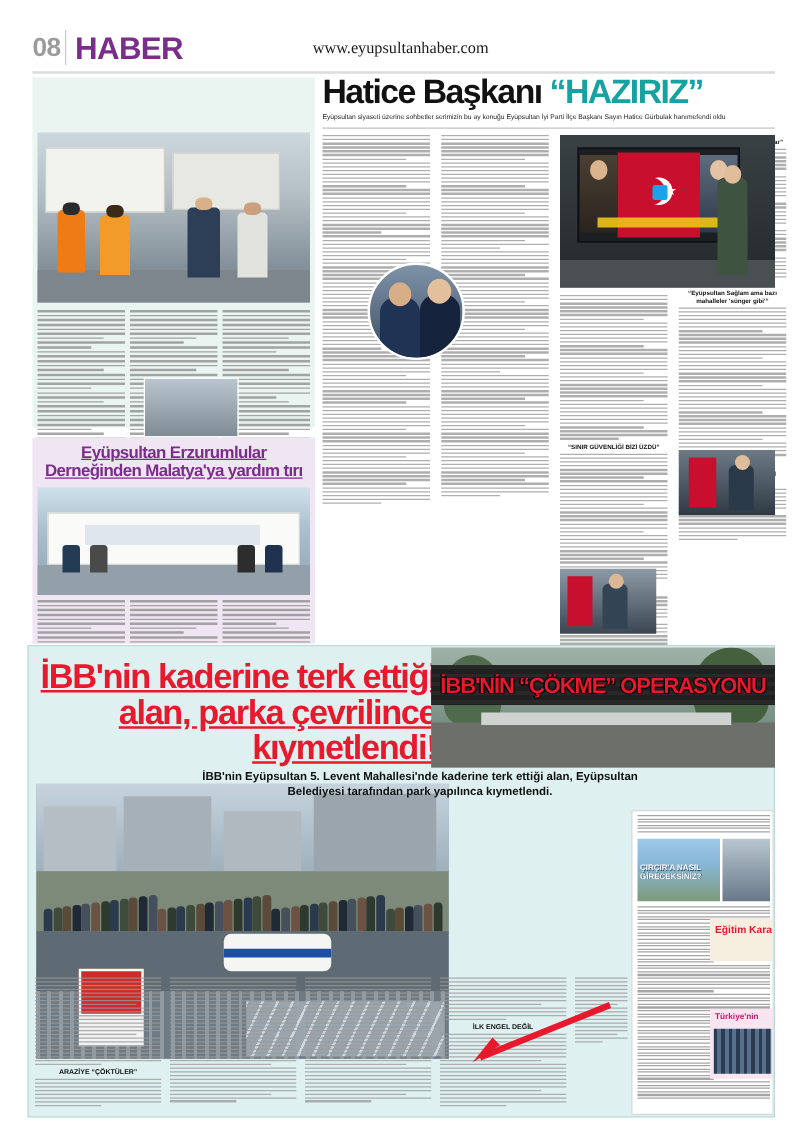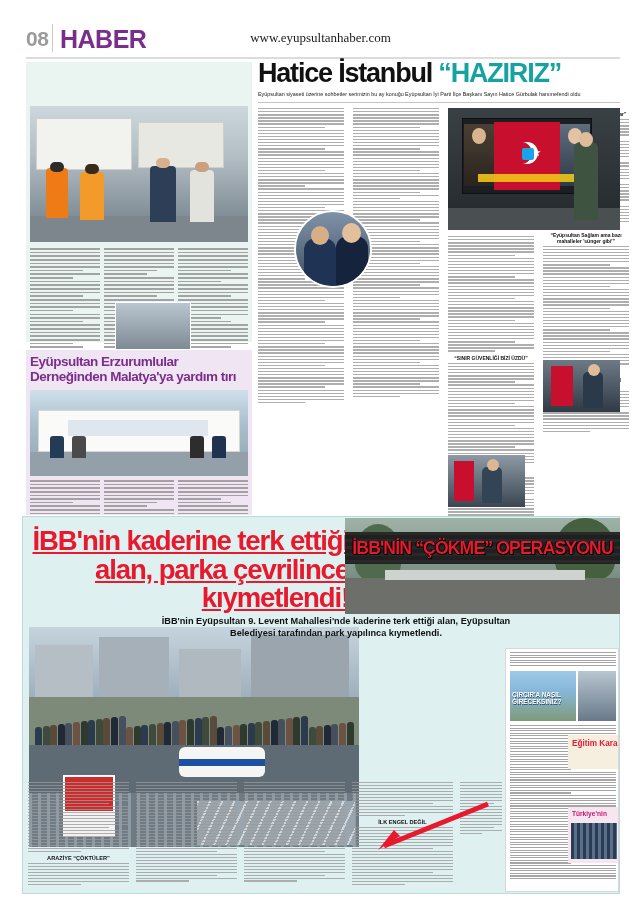--- a/index.html
+++ b/index.html
@@ -80,23 +80,23 @@
     position:absolute; left:89px; top:240px; width:76px; height:48px;
     background:linear-gradient(180deg,#b9c6cf,#7e8b94); border:1px solid #fff;
   }
 
   
   #article-erzurum {
     position:absolute; left:26px; top:350px; width:226px; height:165px;
     background:#f0e6f3;
   }
   #erzurum-headline {
-    position:absolute; left:4px; top:4px; width:218px; text-align:left;
+    position:absolute; left:4px; top:4px; width:218px; text-align:center;
     font-family:"Liberation Sans", sans-serif; font-weight:bold;
-    font-size:13.5px; line-height:1.12; color:#7b2d8b; letter-spacing:-0.5px;
+    font-size:13.5px; line-height:1.12; color:#7b2d8b; letter-spacing:-0.5px;text-decoration:underline;
   }
   #erzurum-photo {
     position:absolute; left:4px; top:40px; width:218px; height:86px;
     background:linear-gradient(180deg,#cfe0ea 0%,#a9bfcd 40%,#8fa3ae 100%);
     overflow:hidden;
   }
   #erzurum-photo .tir { left:8px; top:20px; width:202px; height:42px; background:#fafaf8; border:1px solid #d6d6d2;}
   #erzurum-photo .tirtxt { left:38px; top:30px; width:140px; height:16px; background:#dfe6ee; }
   #erzurum-photo .g { left:0; top:62px; width:218px; height:24px; background:#93a0a9;}
   #erzurum-photo .m1 { left:20px; top:46px; width:14px; height:22px; background:#243b55; border-radius:3px 3px 0 0;}
@@ -511,21 +511,21 @@
         <div class="fl"></div>
         <div class="fl k"></div>
         <div class="fl"></div>
         <div class="fl i"></div>
         <div class="fl"></div>
       </div>
   </div>
 </div>
 
 <div id="article-main">
-  <div id="main-headline"><span>Hatice İstanbul </span><span class="hl-accent">“HAZIRIZ”</span></div>
+  <div id="main-headline"><span>Hatice Başkanı </span><span class="hl-accent">“HAZIRIZ”</span></div>
   <div id="main-subtitle">Eyüpsultan siyaseti üzerine sohbetler serimizin bu ay konuğu Eyüpsultan İyi Parti İlçe Başkanı Sayın Hatice Gürbulak hanımefendi oldu</div>
   <div id="main-rule"></div>
 
   <div class="main-col" id="mcol1">
       <div class="fl2"></div>
       <div class="fl2"></div>
       <div class="fl2"></div>
       <div class="fl2"></div>
       <div class="fl2"></div>
       <div class="fl2"></div>
@@ -1028,21 +1028,21 @@
     <div id="bp-tree2"></div>
   <div id="bp-road"></div>
     <div id="bp-barrier"></div>
 </div>
 
 <div id="banner-cokme">
   <div id="banner-cokme-tex"></div>
   <div id="banner-cokme-text">İBB'NİN “ÇÖKME” OPERASYONU</div>
 </div>
 
-<div id="feature-lead">İBB'nin Eyüpsultan 9. Levent Mahallesi'nde kaderine terk ettiği alan, Eyüpsultan Belediyesi tarafından park yapılınca kıymetlendi.</div>
+<div id="feature-lead">İBB'nin Eyüpsultan 5. Levent Mahallesi'nde kaderine terk ettiği alan, Eyüpsultan Belediyesi tarafından park yapılınca kıymetlendi.</div>
 
 <div id="news-clip">
   <div id="nc-top-lines">
       <div style="height: 1.1px; background: rgb(165, 165, 165); margin-bottom: 1.5px; width: 100%;"></div>
       <div style="height: 1.1px; background: rgb(165, 165, 165); margin-bottom: 1.5px; width: 100%;"></div>
       <div style="height: 1.1px; background: rgb(165, 165, 165); margin-bottom: 1.5px; width: 100%;"></div>
       <div style="height: 1.1px; background: rgb(165, 165, 165); margin-bottom: 1.5px; width: 100%;"></div>
       <div style="height: 1.1px; background: rgb(165, 165, 165); margin-bottom: 1.5px; width: 100%;"></div>
       <div style="height: 1.1px; background: rgb(165, 165, 165); margin-bottom: 1.5px; width: 100%;"></div>
     </div>

